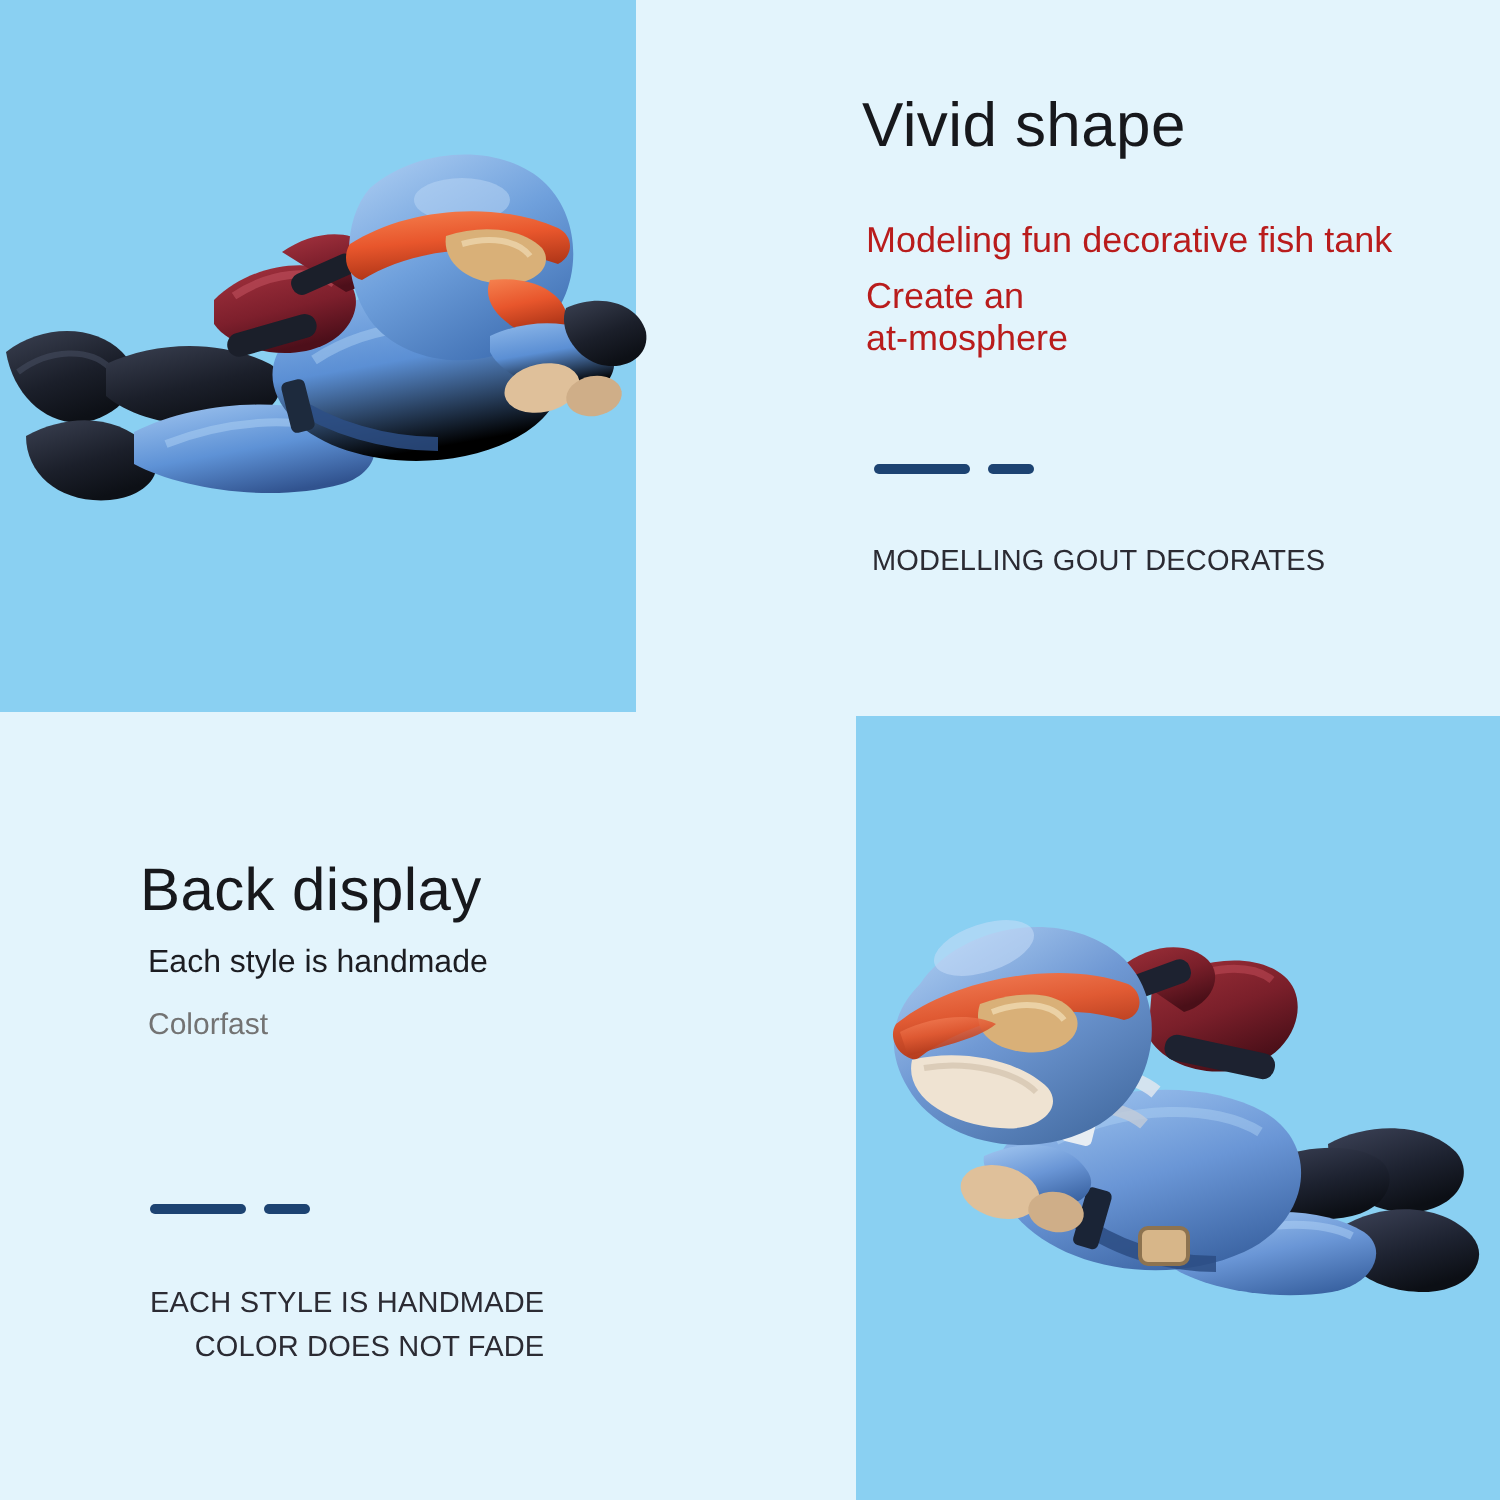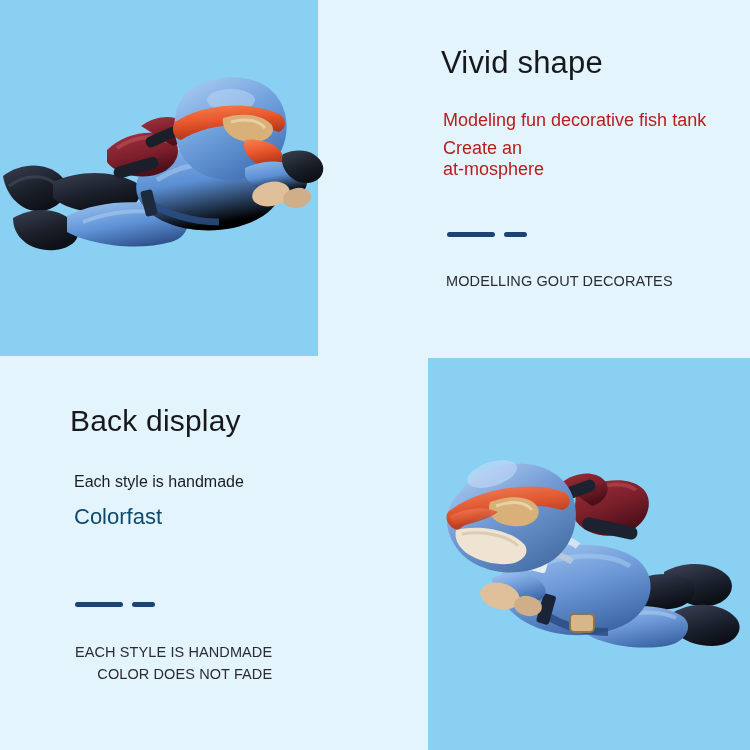--- a/index.html
+++ b/index.html
@@ -12,36 +12,36 @@
   }
   .stage{position:absolute;inset:0;}
 
   
   .panel{position:absolute;background:#8ad0f2;}
   .panel-tl{left:0;top:0;width:318px;height:356px;}
   .panel-br{left:428px;top:358px;width:322px;height:392px;}
 
   
   .block{position:absolute;}
-  .block-tr{left:431px;top:46px;width:300px;margin-left:10px;}
+  .block-tr{left:431px;top:46px;width:300px;}
   .block-bl{left:70px;top:404px;width:320px;}
 
   .heading{
     font-size:31px;font-weight:400;color:#17181c;
     letter-spacing:.2px;line-height:1.1;margin:0;
     white-space:nowrap;
   }
-  .heading-bl{font-size:30px;}
+  .heading-bl{font-size:30px;margin-top:25px;}
 
   .sub{
     font-size:18px;color:#b91c1c;line-height:1.18;
     font-weight:400;margin:0;
   }
   .sub-wrap{width:104px;}
-  .sub-lg{font-size:22px;color:#0c4a6e;}
+  .sub-lg{font-size:15px;color:#737373;}
   .sub-md{font-size:16px;color:#1c1d22;}
 
   
   .divider{display:flex;align-items:center;gap:9px;}
   .divider .bar{height:5px;border-radius:3px;background:#1d4372;display:block;}
   .divider .bar-long{width:48px;}
   .divider .bar-short{width:23px;}
 
   .caption{
     font-size:14.5px;color:#2b2b33;line-height:1.5;

